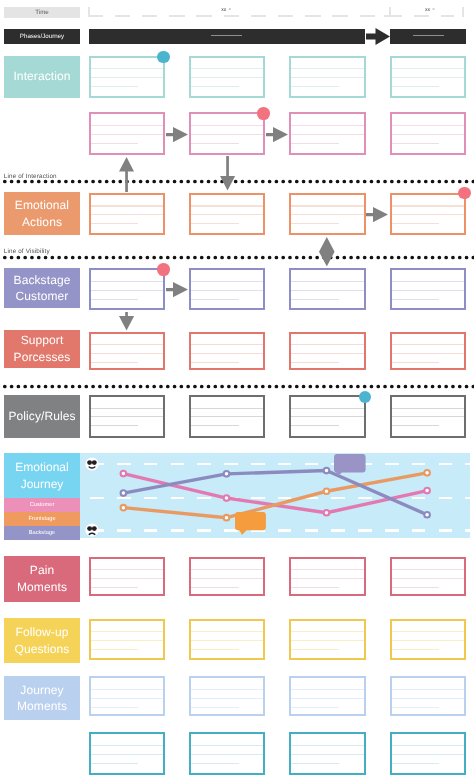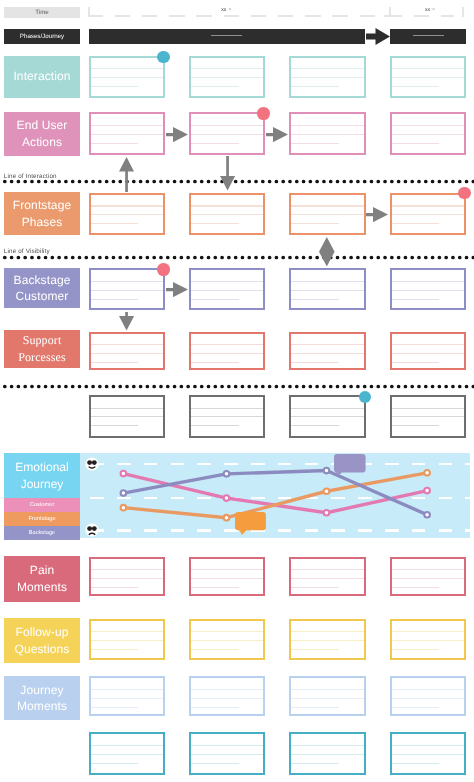--- a/index.html
+++ b/index.html
@@ -75,23 +75,20 @@
     <div class="card" style="left: 289.4px; top: 55.5px; width: 76.2px; height: 42px; border: 2.2px solid rgb(165, 217, 214);">
       <div class="cline" style="left: 0px; top: 10.7px; width: 100%; height: 1.1px; background: rgb(223, 238, 237);"></div>
       <div class="cline" style="left: 0px; top: 19.5px; width: 100%; height: 1.1px; background: rgb(223, 238, 237);"></div>
       <div class="cline" style="left: 0px; top: 28.4px; width: 66%; height: 1.1px; background: rgb(223, 238, 237);"></div>
     </div>
     <div class="card" style="left: 389.8px; top: 55.5px; width: 76.2px; height: 42px; border: 2.2px solid rgb(165, 217, 214);">
       <div class="cline" style="left: 0px; top: 10.7px; width: 100%; height: 1.1px; background: rgb(223, 238, 237);"></div>
       <div class="cline" style="left: 0px; top: 19.5px; width: 100%; height: 1.1px; background: rgb(223, 238, 237);"></div>
       <div class="cline" style="left: 0px; top: 28.4px; width: 66%; height: 1.1px; background: rgb(223, 238, 237);"></div>
     </div>
-    <div class="rowlabel" style="top: 111.8px; height: 43.8px; background: rgb(223, 147, 186);">
-      <span style="width: 100%; display: block;">End User Actions</span>
-    </div>
     <div class="card" style="left: 88.6px; top: 112.2px; width: 76.2px; height: 43.2px; border: 2.2px solid rgb(224, 143, 184);">
       <div class="cline" style="left: 0px; top: 10.7px; width: 100%; height: 1.1px; background: rgb(242, 221, 231);"></div>
       <div class="cline" style="left: 0px; top: 19.5px; width: 100%; height: 1.1px; background: rgb(242, 221, 231);"></div>
       <div class="cline" style="left: 0px; top: 28.4px; width: 66%; height: 1.1px; background: rgb(242, 221, 231);"></div>
     </div>
     <div class="card" style="left: 189px; top: 112.2px; width: 76.2px; height: 43.2px; border: 2.2px solid rgb(224, 143, 184);">
       <div class="cline" style="left: 0px; top: 10.7px; width: 100%; height: 1.1px; background: rgb(242, 221, 231);"></div>
       <div class="cline" style="left: 0px; top: 19.5px; width: 100%; height: 1.1px; background: rgb(242, 221, 231);"></div>
       <div class="cline" style="left: 0px; top: 28.4px; width: 66%; height: 1.1px; background: rgb(242, 221, 231);"></div>
     </div>
@@ -99,21 +96,21 @@
       <div class="cline" style="left: 0px; top: 10.7px; width: 100%; height: 1.1px; background: rgb(242, 221, 231);"></div>
       <div class="cline" style="left: 0px; top: 19.5px; width: 100%; height: 1.1px; background: rgb(242, 221, 231);"></div>
       <div class="cline" style="left: 0px; top: 28.4px; width: 66%; height: 1.1px; background: rgb(242, 221, 231);"></div>
     </div>
     <div class="card" style="left: 389.8px; top: 112.2px; width: 76.2px; height: 43.2px; border: 2.2px solid rgb(224, 143, 184);">
       <div class="cline" style="left: 0px; top: 10.7px; width: 100%; height: 1.1px; background: rgb(242, 221, 231);"></div>
       <div class="cline" style="left: 0px; top: 19.5px; width: 100%; height: 1.1px; background: rgb(242, 221, 231);"></div>
       <div class="cline" style="left: 0px; top: 28.4px; width: 66%; height: 1.1px; background: rgb(242, 221, 231);"></div>
     </div>
     <div class="rowlabel" style="top: 192.4px; height: 43px; background: rgb(235, 154, 110);">
-      <span style="width: 100%; display: block;">Frontstage Phases</span>
+      <span style="width: 100%; display: block;">Emotional Actions</span>
     </div>
     <div class="card" style="left: 88.6px; top: 192.8px; width: 76.2px; height: 42.4px; border: 2.2px solid rgb(236, 145, 104);">
       <div class="cline" style="left: 0px; top: 10.7px; width: 100%; height: 1.1px; background: rgb(245, 224, 213);"></div>
       <div class="cline" style="left: 0px; top: 19.5px; width: 100%; height: 1.1px; background: rgb(245, 224, 213);"></div>
       <div class="cline" style="left: 0px; top: 28.4px; width: 66%; height: 1.1px; background: rgb(245, 224, 213);"></div>
     </div>
     <div class="card" style="left: 189px; top: 192.8px; width: 76.2px; height: 42.4px; border: 2.2px solid rgb(236, 145, 104);">
       <div class="cline" style="left: 0px; top: 10.7px; width: 100%; height: 1.1px; background: rgb(245, 224, 213);"></div>
       <div class="cline" style="left: 0px; top: 19.5px; width: 100%; height: 1.1px; background: rgb(245, 224, 213);"></div>
       <div class="cline" style="left: 0px; top: 28.4px; width: 66%; height: 1.1px; background: rgb(245, 224, 213);"></div>
@@ -145,41 +142,44 @@
       <div class="cline" style="left: 0px; top: 10.7px; width: 100%; height: 1.1px; background: rgb(223, 223, 238);"></div>
       <div class="cline" style="left: 0px; top: 19.5px; width: 100%; height: 1.1px; background: rgb(223, 223, 238);"></div>
       <div class="cline" style="left: 0px; top: 28.4px; width: 66%; height: 1.1px; background: rgb(223, 223, 238);"></div>
     </div>
     <div class="card" style="left: 389.8px; top: 268.3px; width: 76.2px; height: 41.8px; border: 2.2px solid rgb(142, 142, 199);">
       <div class="cline" style="left: 0px; top: 10.7px; width: 100%; height: 1.1px; background: rgb(223, 223, 238);"></div>
       <div class="cline" style="left: 0px; top: 19.5px; width: 100%; height: 1.1px; background: rgb(223, 223, 238);"></div>
       <div class="cline" style="left: 0px; top: 28.4px; width: 66%; height: 1.1px; background: rgb(223, 223, 238);"></div>
     </div>
     <div class="rowlabel" style="top: 330px; height: 38px; background: rgb(226, 119, 108);">
-      <span style="width: 100%; display: block; font-family: Liberation Serif, serif;">Support Porcesses</span>
+      <span style="width: 100%; display: block;">Support Porcesses</span>
     </div>
     <div class="card" style="left: 88.6px; top: 331.5px; width: 76.2px; height: 38.8px; border: 2.2px solid rgb(226, 118, 108);">
       <div class="cline" style="left: 0px; top: 10.7px; width: 100%; height: 1.1px; background: rgb(245, 220, 216);"></div>
       <div class="cline" style="left: 0px; top: 19.5px; width: 100%; height: 1.1px; background: rgb(245, 220, 216);"></div>
       <div class="cline" style="left: 0px; top: 28.4px; width: 66%; height: 1.1px; background: rgb(245, 220, 216);"></div>
     </div>
     <div class="card" style="left: 189px; top: 331.5px; width: 76.2px; height: 38.8px; border: 2.2px solid rgb(226, 118, 108);">
       <div class="cline" style="left: 0px; top: 10.7px; width: 100%; height: 1.1px; background: rgb(245, 220, 216);"></div>
       <div class="cline" style="left: 0px; top: 19.5px; width: 100%; height: 1.1px; background: rgb(245, 220, 216);"></div>
       <div class="cline" style="left: 0px; top: 28.4px; width: 66%; height: 1.1px; background: rgb(245, 220, 216);"></div>
     </div>
     <div class="card" style="left: 289.4px; top: 331.5px; width: 76.2px; height: 38.8px; border: 2.2px solid rgb(226, 118, 108);">
       <div class="cline" style="left: 0px; top: 10.7px; width: 100%; height: 1.1px; background: rgb(245, 220, 216);"></div>
       <div class="cline" style="left: 0px; top: 19.5px; width: 100%; height: 1.1px; background: rgb(245, 220, 216);"></div>
       <div class="cline" style="left: 0px; top: 28.4px; width: 66%; height: 1.1px; background: rgb(245, 220, 216);"></div>
     </div>
     <div class="card" style="left: 389.8px; top: 331.5px; width: 76.2px; height: 38.8px; border: 2.2px solid rgb(226, 118, 108);">
       <div class="cline" style="left: 0px; top: 10.7px; width: 100%; height: 1.1px; background: rgb(245, 220, 216);"></div>
       <div class="cline" style="left: 0px; top: 19.5px; width: 100%; height: 1.1px; background: rgb(245, 220, 216);"></div>
       <div class="cline" style="left: 0px; top: 28.4px; width: 66%; height: 1.1px; background: rgb(245, 220, 216);"></div>
+    </div>
+    <div class="rowlabel" style="top: 394.6px; height: 43.8px; background: rgb(128, 129, 131);">
+      <span style="width: 100%; display: block;">Policy/Rules</span>
     </div>
     <div class="card" style="left: 88.6px; top: 395.3px; width: 76.2px; height: 42.3px; border: 2.6px solid rgb(109, 110, 112);">
       <div class="cline" style="left: 0px; top: 10.3px; width: 100%; height: 1.1px; background: rgb(214, 215, 216);"></div>
       <div class="cline" style="left: 0px; top: 19.1px; width: 100%; height: 1.1px; background: rgb(214, 215, 216);"></div>
       <div class="cline" style="left: 0px; top: 28px; width: 66%; height: 1.1px; background: rgb(214, 215, 216);"></div>
     </div>
     <div class="card" style="left: 189px; top: 395.3px; width: 76.2px; height: 42.3px; border: 2.6px solid rgb(109, 110, 112);">
       <div class="cline" style="left: 0px; top: 10.3px; width: 100%; height: 1.1px; background: rgb(214, 215, 216);"></div>
       <div class="cline" style="left: 0px; top: 19.1px; width: 100%; height: 1.1px; background: rgb(214, 215, 216);"></div>
       <div class="cline" style="left: 0px; top: 28px; width: 66%; height: 1.1px; background: rgb(214, 215, 216);"></div>

